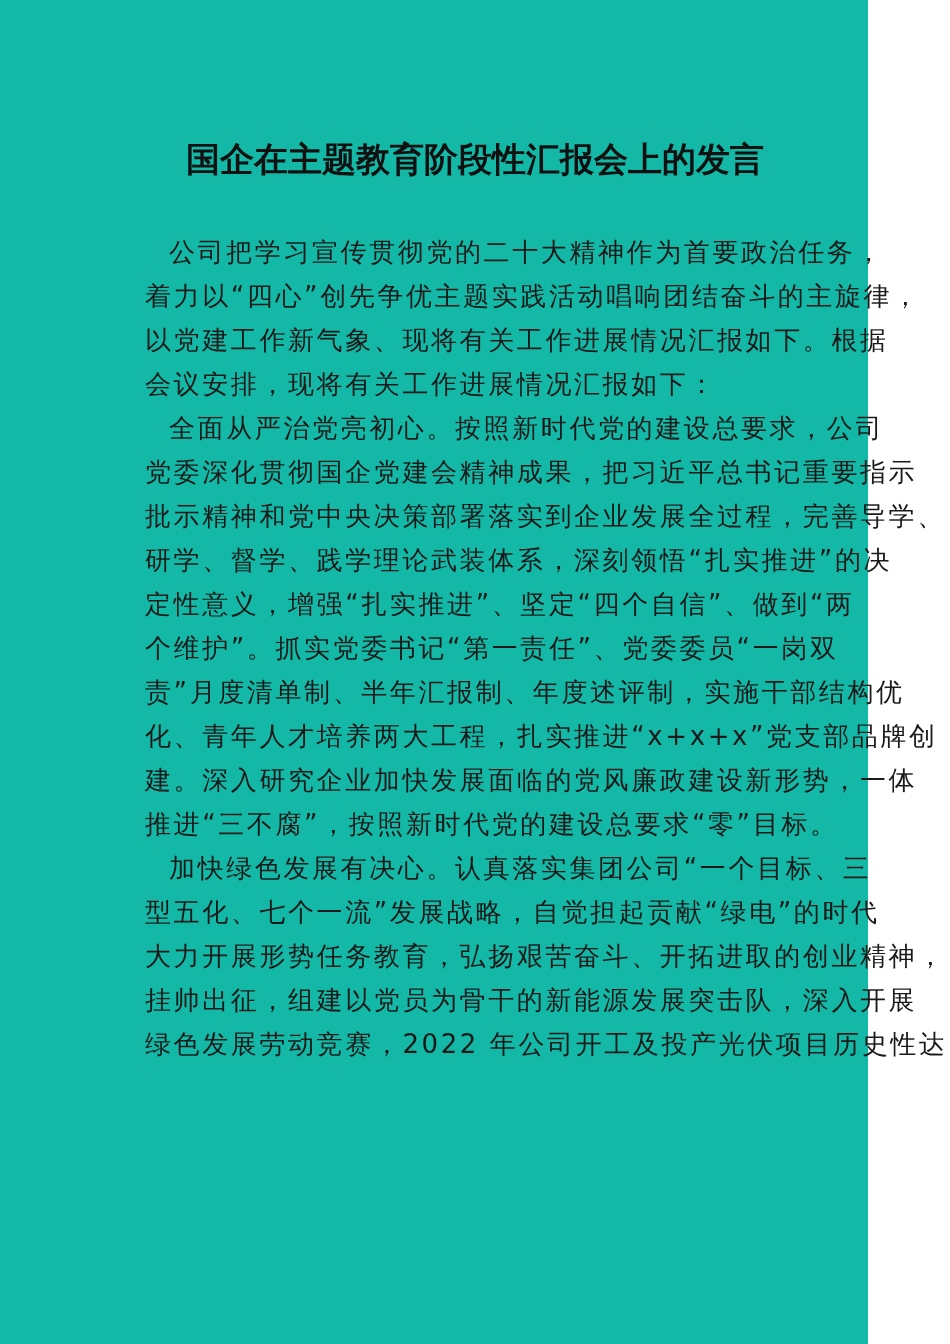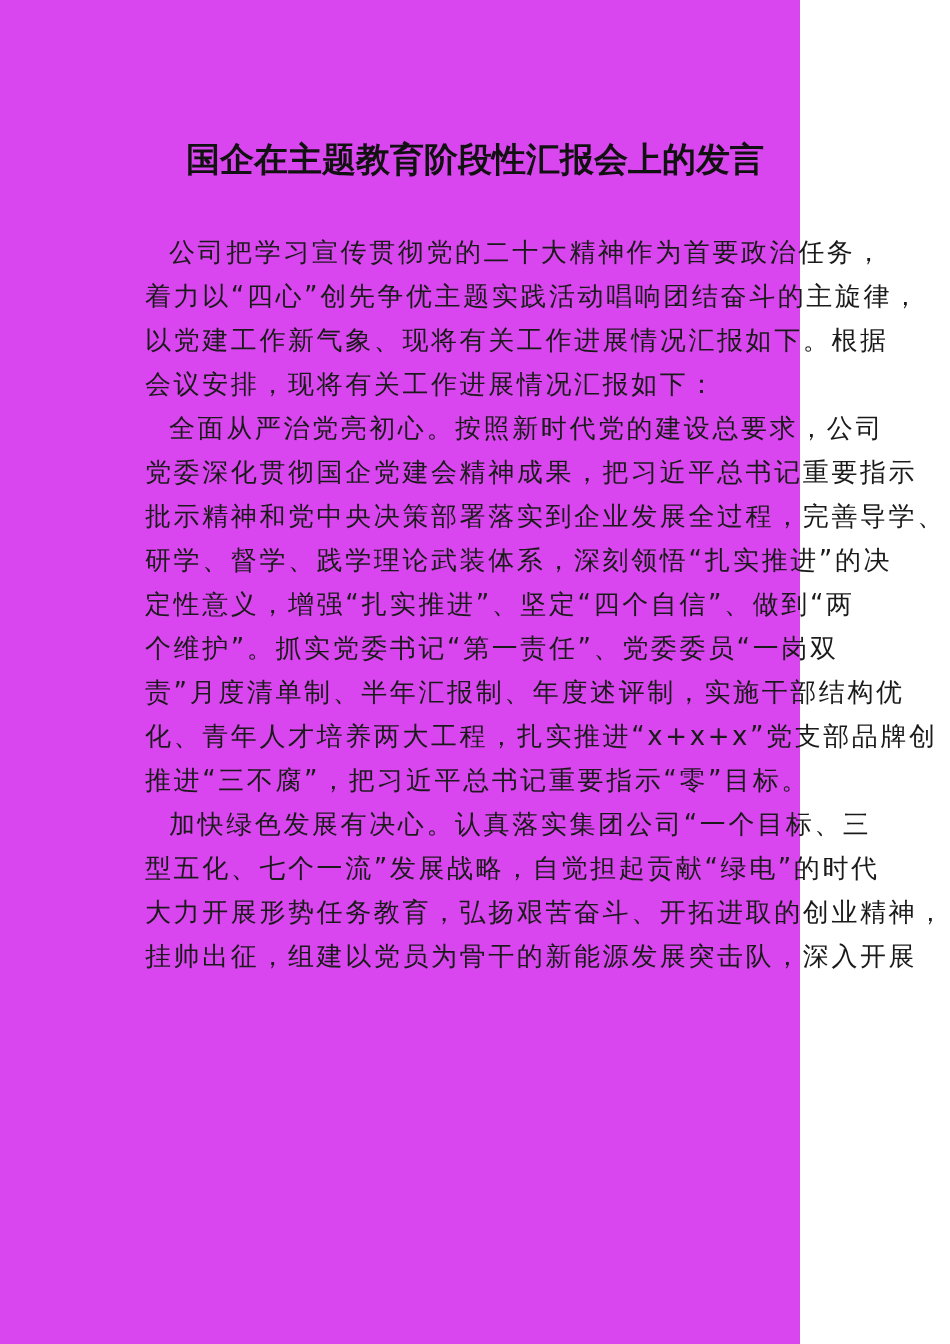--- a/index.html
+++ b/index.html
@@ -1,17 +1,17 @@
 <!DOCTYPE html>
 <html><head>
 <meta charset="utf-8">
 <style>
   html, body { margin:0; padding:0; background:#ffffff; }
   body { width:950px; height:1344px; position:relative; overflow:hidden; }
-  .page { position:absolute; left:0; top:0; width:800px; height:1344px; background:#d946ef; }
+  .page { position:absolute; left:0; top:0; width:868px; height:1344px; background:#14b8a6; }
   .title {
     position:absolute; left:0; top:134px; width:950px; text-align:center;
     font-family:"DejaVu Serif", "Liberation Serif", serif; font-weight:bold;
     font-size:34px; line-height:50px; color:#111; letter-spacing:0px;
   }
   .body { position:absolute; left:145px; top:230px; width:690px; }
   .line {
     font-family:"DejaVu Sans", "Liberation Sans", sans-serif;
     font-size:26px; line-height:44px; height:44px; color:#1a1a1a;
     white-space:nowrap; letter-spacing:2.6px;
@@ -29,19 +29,21 @@
     <div class="line">以党建工作新气象、现将有关工作进展情况汇报如下。根据</div>
     <div class="line">会议安排，现将有关工作进展情况汇报如下：</div>
     <div class="line indent">全面从严治党亮初心。按照新时代党的建设总要求，公司</div>
     <div class="line">党委深化贯彻国企党建会精神成果，把习近平总书记重要指示</div>
     <div class="line">批示精神和党中央决策部署落实到企业发展全过程，完善导学、</div>
     <div class="line">研学、督学、践学理论武装体系，深刻领悟“扎实推进”的决</div>
     <div class="line">定性意义，增强“扎实推进”、坚定“四个自信”、做到“两</div>
     <div class="line">个维护”。抓实党委书记“第一责任”、党委委员“一岗双</div>
     <div class="line">责”月度清单制、半年汇报制、年度述评制，实施干部结构优</div>
     <div class="line">化、青年人才培养两大工程，扎实推进“x+x+x”党支部品牌创</div>
-    <div class="line">推进“三不腐”，把习近平总书记重要指示“零”目标。</div>
+    <div class="line">建。深入研究企业加快发展面临的党风廉政建设新形势，一体</div>
+    <div class="line">推进“三不腐”，按照新时代党的建设总要求“零”目标。</div>
     <div class="line indent">加快绿色发展有决心。认真落实集团公司“一个目标、三</div>
     <div class="line">型五化、七个一流”发展战略，自觉担起贡献“绿电”的时代</div>
     <div class="line">大力开展形势任务教育，弘扬艰苦奋斗、开拓进取的创业精神，</div>
     <div class="line">挂帅出征，组建以党员为骨干的新能源发展突击队，深入开展</div>
+    <div class="line">绿色发展劳动竞赛，2022 年公司开工及投产光伏项目历史性达</div>
   </div>
 </div>
 
 </body></html>

